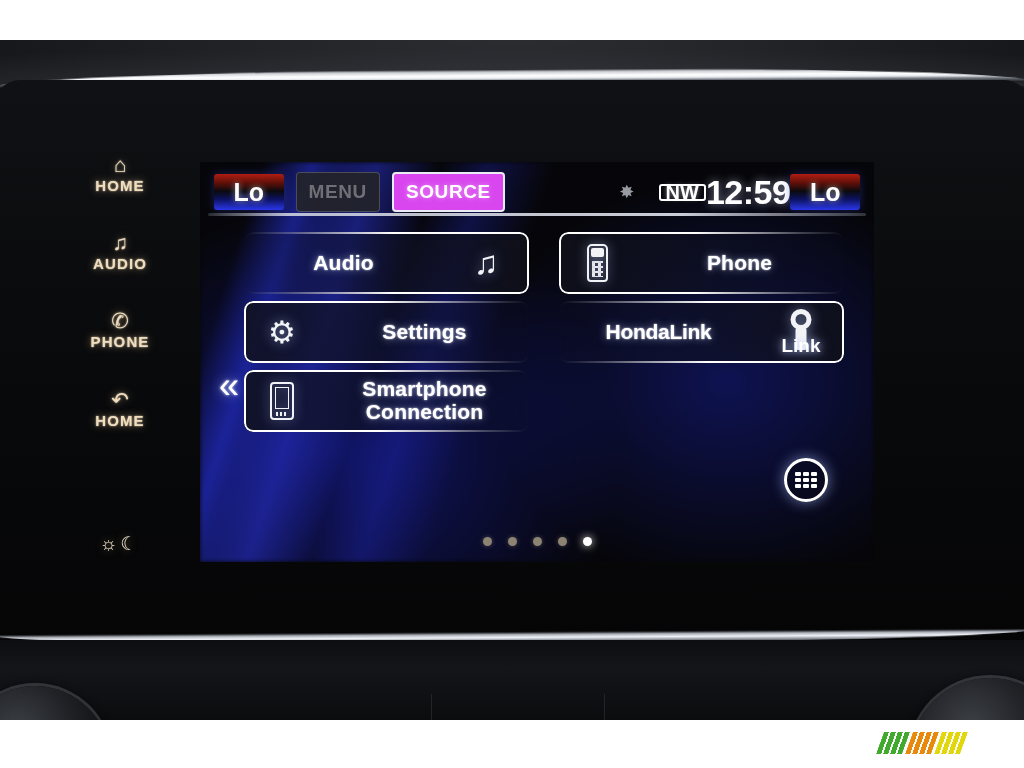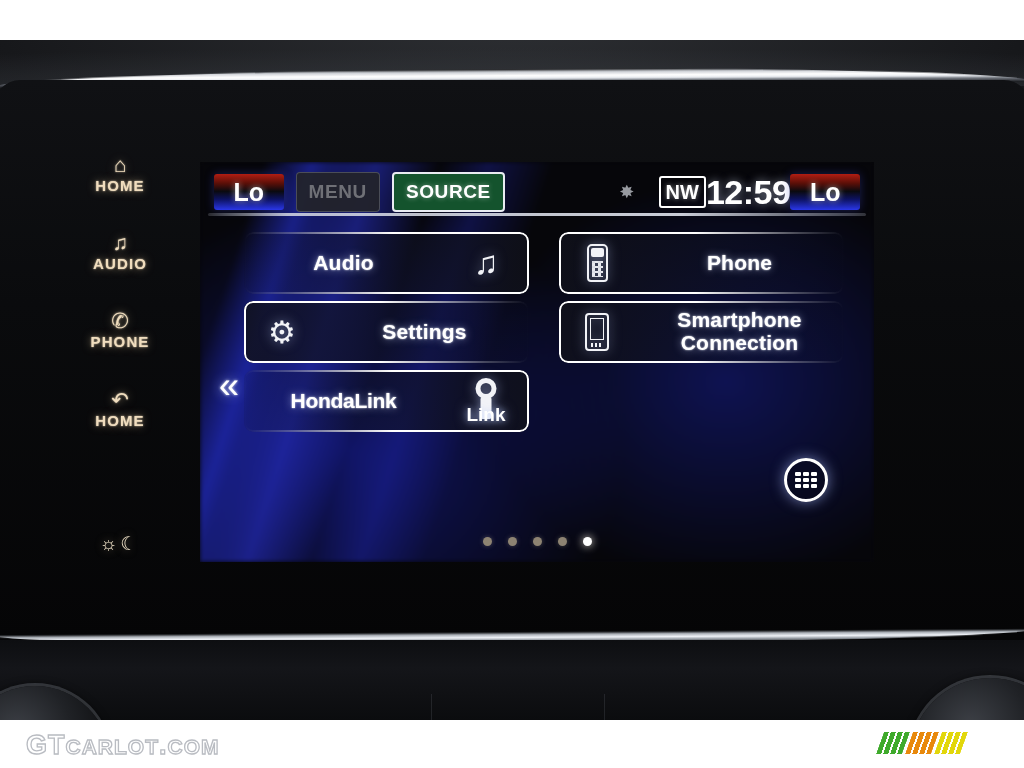--- a/index.html
+++ b/index.html
@@ -155,32 +155,32 @@
   .sb-btn {
     margin-left:12px; height:40px; padding:0 12px; border-radius:4px;
     display:flex; align-items:center; justify-content:center;
     font-size:19px; font-weight:bold; letter-spacing:.6px;
   }
   .sb-menu {
     color:#6f7076; background:rgba(34,35,40,.9);
     border:1px solid rgba(110,113,122,.55);
   }
   .sb-source {
-    color:#ffffff; background:#14532d;
+    color:#ffffff; background:#d946ef;
     border:2px solid #e9ecf2;
     text-shadow:0 0 5px rgba(255,255,255,.45);
   }
 
   .sb-sat {
     margin-left:110px; width:26px; height:26px; position:relative;
     color:#cfd3da; font-size:18px; opacity:.72;
     display:flex; align-items:center; justify-content:center;
   }
   .sb-compass {
-    margin-left:20px; height:32px; padding:0 5px;
+    margin-left:20px; height:17px; padding:0 5px;
     border:2px solid #ffffff; border-radius:3px;
     display:flex; align-items:center;
     color:#ffffff; font-size:20px; font-weight:bold; letter-spacing:0;
     text-shadow:0 0 5px rgba(255,255,255,.5);
   }
   .sb-clock {
     margin-left:auto; color:#ffffff; font-size:34px; font-weight:bold;
     letter-spacing:-.5px;
     text-shadow:0 0 10px rgba(220,230,255,.55);
   }
@@ -432,47 +432,47 @@
 
       <div class="mbtn flip">
         <span class="slot-icon">
             <span class="micon icon-gear">⚙</span>
           </span>
         <span class="slot-label">
             <span class="mlabel">Settings</span>
           </span>
       </div>
 
-      <div class="mbtn flip">
-        <span class="slot-icon">
-            <span class="micon">
-              <i class="ic-smart"></i>
-            </span>
-          </span>
-        <span class="slot-label">
-          <span class="mlabel">
-            <span>Smartphone</span><br>
-            <span>Connection</span>
-          </span>
-        </span>
-      </div>
       <div class="mbtn">
         <span class="slot-label">
             <span class="mlabel hondalink-word">HondaLink</span>
           </span>
         <span class="slot-icon">
           <span class="micon">
             <span class="ic-link">
               <i class="key-head"></i>
                 <i class="key-stem"></i>
               <span class="key-word">Link</span>
             </span>
           </span>
         </span>
       </div>
+      <div class="mbtn flip">
+        <span class="slot-icon">
+            <span class="micon">
+              <i class="ic-smart"></i>
+            </span>
+          </span>
+        <span class="slot-label">
+          <span class="mlabel">
+            <span>Smartphone</span><br>
+            <span>Connection</span>
+          </span>
+        </span>
+      </div>
     </div>
 
     <div class="appsbtn">
       <span class="dots">
         <i></i>
           <i></i>
           <i></i>
           <i></i>
           <i></i>
           <i></i>
@@ -485,21 +485,20 @@
     <div class="pager">
       <i></i>
       <i></i>
       <i></i>
       <i></i>
       <i class="on"></i>
     </div>
   </div>
 
   <div class="footer">
-    <div class="wm"><span>GT</span><span class="sm">CARLOT</span><span>.</span><span class="sm">COM</span></div>
     <div class="logo-stripes">
       <span style="color:#3faa2c"></span>
       <span style="color:#e8890c"></span>
       <span style="color:#e2d70b"></span>
     </div>
   </div>
 
 </div>
 
 </body></html>

